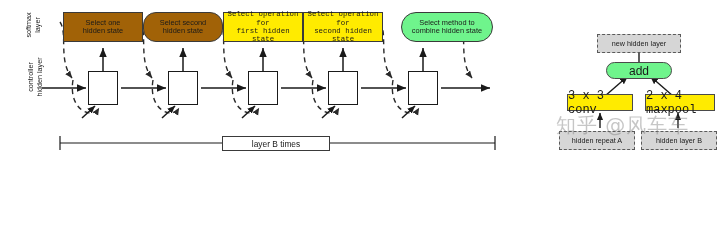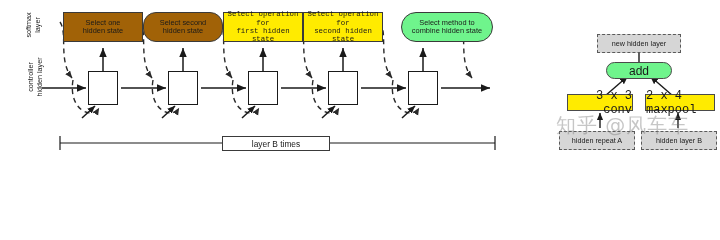--- a/index.html
+++ b/index.html
@@ -202,21 +202,21 @@
       <line x1="600" y1="128" x2="600" y2="113" marker-end="url(#ahs)"></line>
 
       <line x1="678" y1="128" x2="678" y2="113" marker-end="url(#ahs)"></line>
     </g>
   </svg>
 
   <div class="dashed-box" style="left:597px;top:21px;width:84px;margin-top:13px;">new hidden layer</div>
 
   <div class="solid-box green" style="left:606px;top:62px;width:66px;">add</div>
 
-  <div class="solid-box yellow" style="left:567px;top:94px;width:66px;text-align:right;">3 x 3 conv</div>
+  <div class="solid-box yellow" style="left:567px;top:94px;width:66px;">3 x 3 conv</div>
 
   <div class="solid-box yellow" style="left:645px;top:94px;width:70px;">2 x 4 maxpool</div>
 
   <div class="dashed-box" style="left:559px;top:131px;width:76px;">hidden repeat A</div>
 
   <div class="dashed-box" style="left:641px;top:131px;width:76px;">hidden layer B</div>
 
   <div class="watermark">知乎 @风车车</div>
 
 </div>

